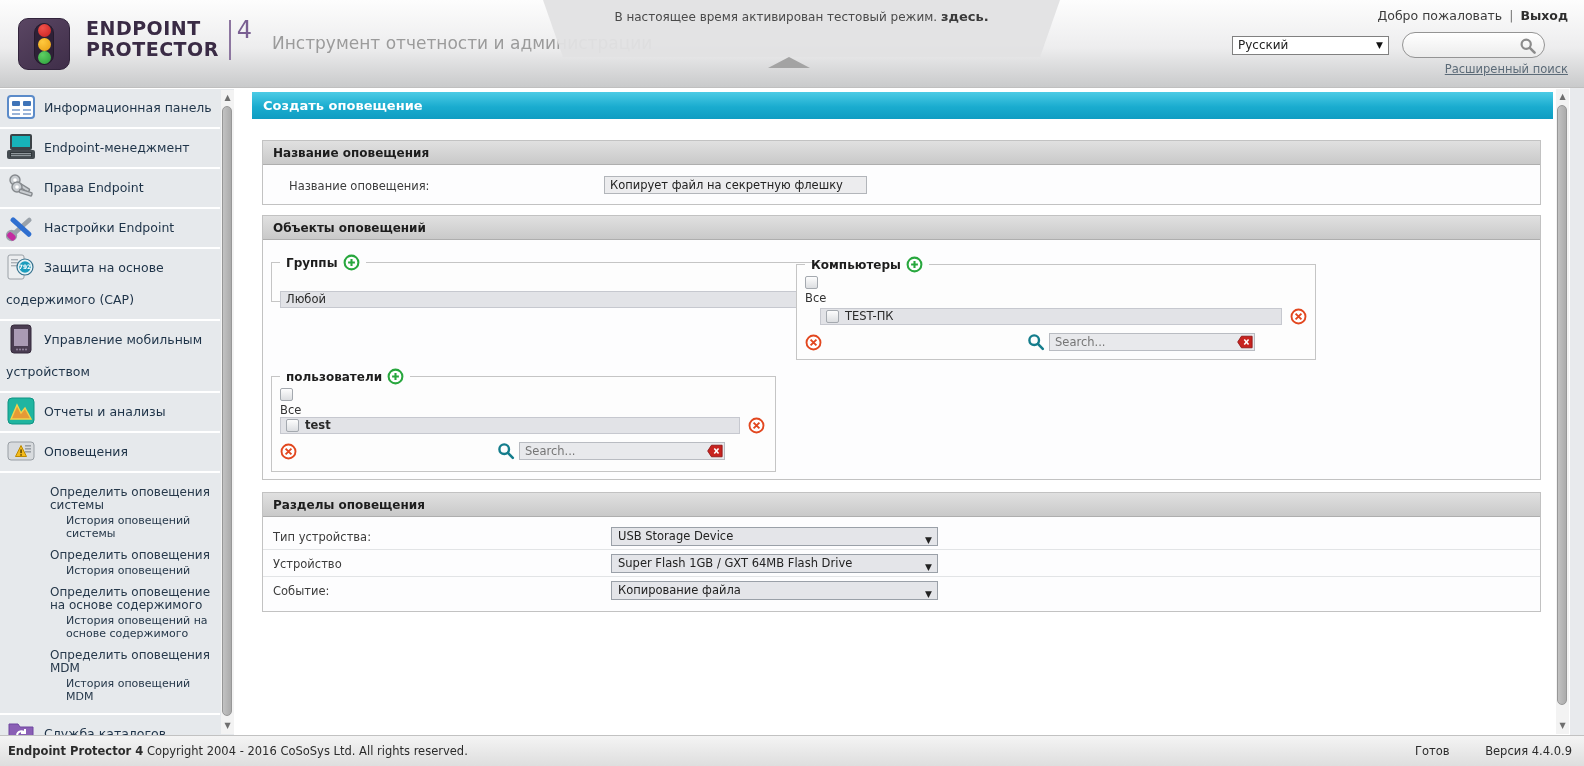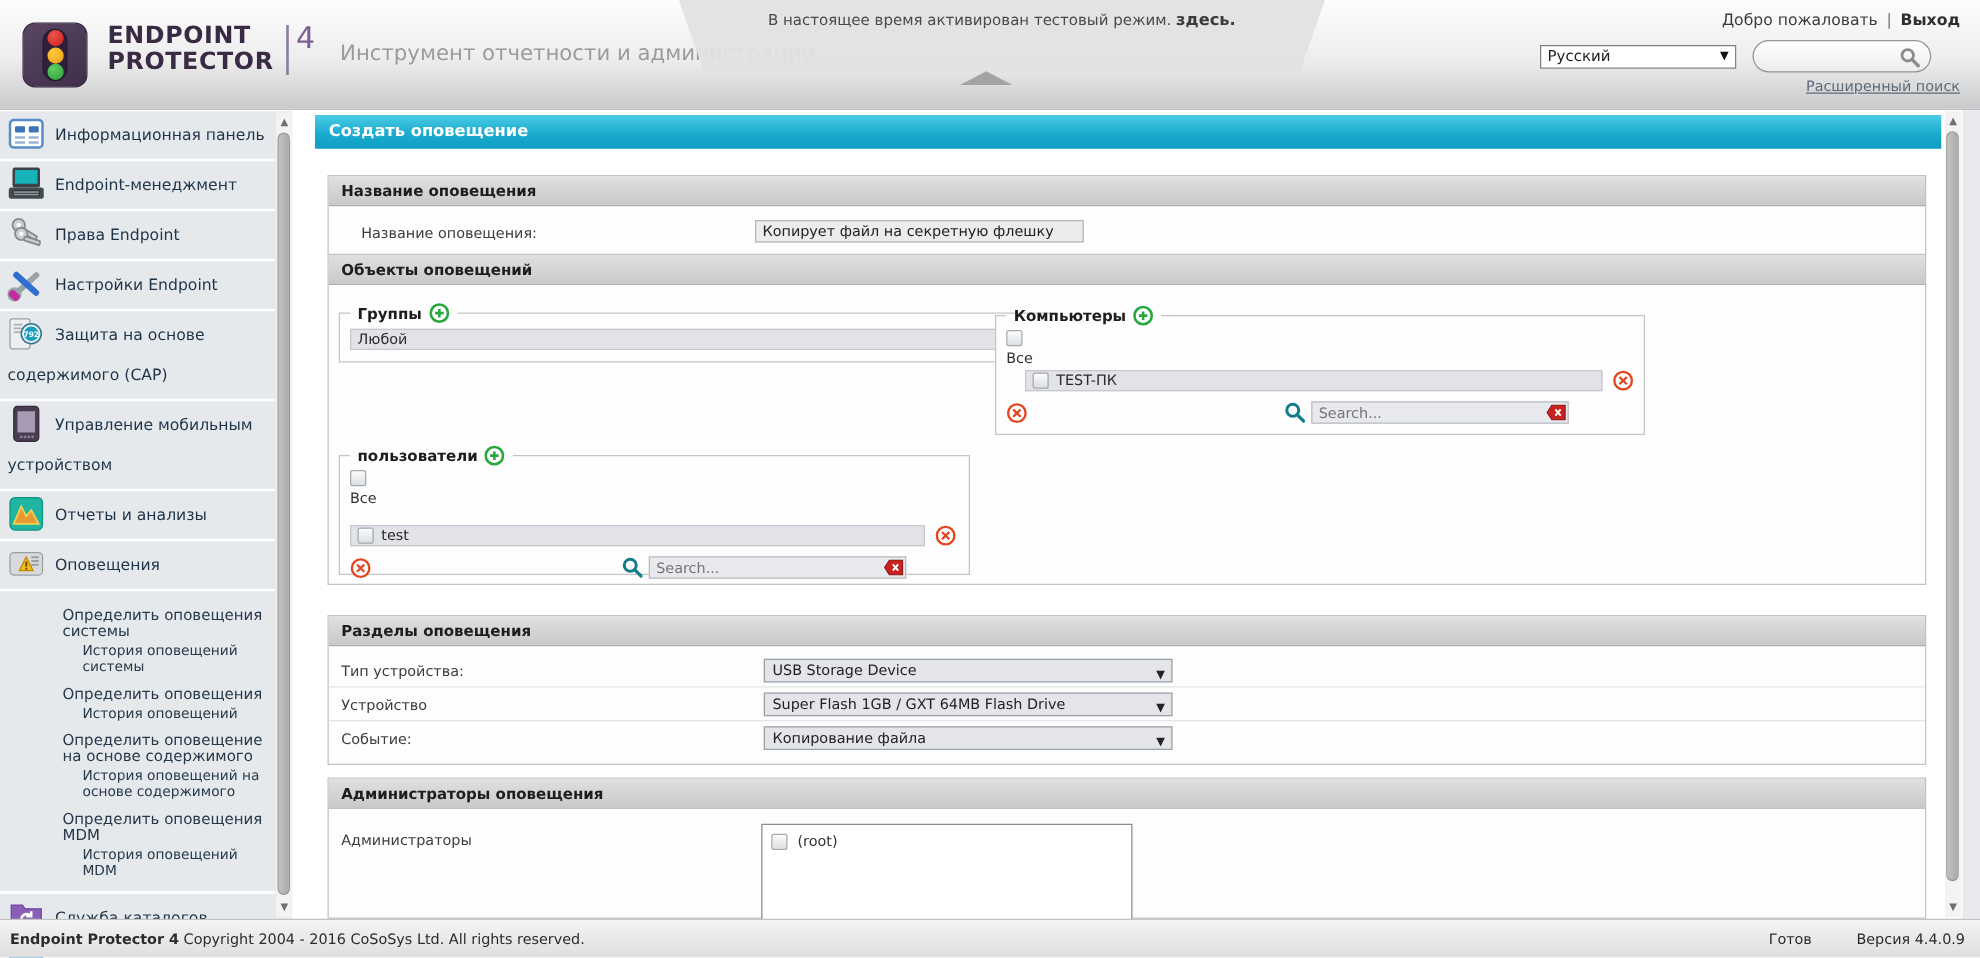--- a/index.html
+++ b/index.html
@@ -76,21 +76,21 @@
   .main .vs-thumb { top:16px; height:600px; }
 
   .panel-title { position:absolute; left:18px; top:4px; width:1301px; height:27px;
                  background:linear-gradient(#4ccbe5,#1aaccf 55%,#0f9dc2);
                  color:#fff; font-weight:bold; font-size:13px; line-height:27px; padding-left:11px; }
 
   .section { position:absolute; left:28px; width:1279px; border:1px solid #c2c2c2; background:#fdfdfe; }
   .sec-head { height:24px; background:linear-gradient(#e0e0e0,#c9c9c9); border-bottom:1px solid #aeaeae;
               font-weight:bold; font-size:12px; color:#1d1d1d; line-height:24px; padding-left:10px; }
   .sec-name  { top:52px;  height:65px; }
-  .sec-obj   { top:115px; height:265px; }
+  .sec-obj   { top:127px; height:265px; }
   .sec-rows  { top:404px; height:120px; }
   .sec-adm   { top:534px; height:113px; }
 
   .frm-label { position:absolute; font-size:11.5px; color:#3c3c3c; }
   .txt-input { position:absolute; height:18px; background:#ececee; border:1px solid #b2b5ba;
                font-size:11.5px; color:#222; padding:0 5px; font-family:inherit; }
 
   fieldset.obj { position:absolute; border:1px solid #c5c5c5; background:#fdfdfd; padding:2px 8px 6px; }
   fieldset.obj legend { font-weight:bold; font-size:12px; color:#1d1d1d; padding:0 6px;
                         display:flex; align-items:center; gap:5px; }
@@ -361,21 +361,21 @@
         <fieldset class="obj fs-groups">
           <legend>
             <span>Группы</span>
             <span class="icon-btn">
               <svg width="17" height="17" viewBox="0 0 18 18">
                   <circle cx="9" cy="9" r="7.3" fill="#fff" stroke="#28a73e" stroke-width="2.2"></circle>
                   <path d="M9 5.4 V12.6 M5.4 9 H12.6" stroke="#28a73e" stroke-width="2.2"></path>
                 </svg>
             </span>
           </legend>
-          <div class="item-bar" style="width:552px; margin-top:2px;">
+          <div class="item-bar" style="width:552px; margin-top:18px;">
             <span>Любой</span>
           </div>
         </fieldset>
 
         <fieldset class="obj fs-comp">
           <legend>
             <span>Компьютеры</span>
             <span class="icon-btn">
               <svg width="17" height="17" viewBox="0 0 18 18">
                   <circle cx="9" cy="9" r="7.3" fill="#fff" stroke="#28a73e" stroke-width="2.2"></circle>
@@ -427,21 +427,21 @@
             <span>пользователи</span>
             <span class="icon-btn">
               <svg width="17" height="17" viewBox="0 0 18 18">
                   <circle cx="9" cy="9" r="7.3" fill="#fff" stroke="#28a73e" stroke-width="2.2"></circle>
                   <path d="M9 5.4 V12.6 M5.4 9 H12.6" stroke="#28a73e" stroke-width="2.2"></path>
                 </svg>
             </span>
           </legend>
           <div class="chk"></div>
           <div class="all-lbl">Все</div>
-          <div class="row-flex" style="margin-top:15px; gap:8px;">
+          <div class="row-flex" style="margin-top:0; gap:8px;font-weight:bold;">
             <div class="item-bar" style="width:460px;">
               <span class="chk"></span>
               <span>test</span>
             </div>
             <span class="icon-btn">
               <svg width="17" height="17" viewBox="0 0 18 18">
                   <circle cx="9" cy="9" r="7.4" fill="#fff" stroke="#e2471f" stroke-width="2"></circle>
                   <path d="M5.9 5.9 L12.1 12.1 M12.1 5.9 L5.9 12.1" stroke="#e2471f" stroke-width="2"></path>
                 </svg>
             </span>
@@ -494,32 +494,20 @@
         <div class="sel-row">
           <span class="frm-label">Событие:</span>
           <div class="sel-box">
             <span>Копирование файла</span>
             <span class="dd">▼</span>
           </div>
         </div>
       </div>
     </section>
 
-    <section class="section sec-adm">
-      <div class="sec-head">Администраторы оповещения</div>
-      <div style="position:relative; height:88px;">
-        <span class="frm-label" style="left:10px; top:18px;">Администраторы</span>
-        <div class="listbox">
-          <div class="opt">
-            <span class="chk"></span>
-            <span>(root)</span>
-          </div>
-        </div>
-      </div>
-    </section>
 
     <div class="vscroll">
       <div class="vs-up">▲</div>
       <div class="vs-thumb"></div>
       <div class="vs-down">▼</div>
     </div>
   </main>
 
   <div class="main-edge"></div>
 

